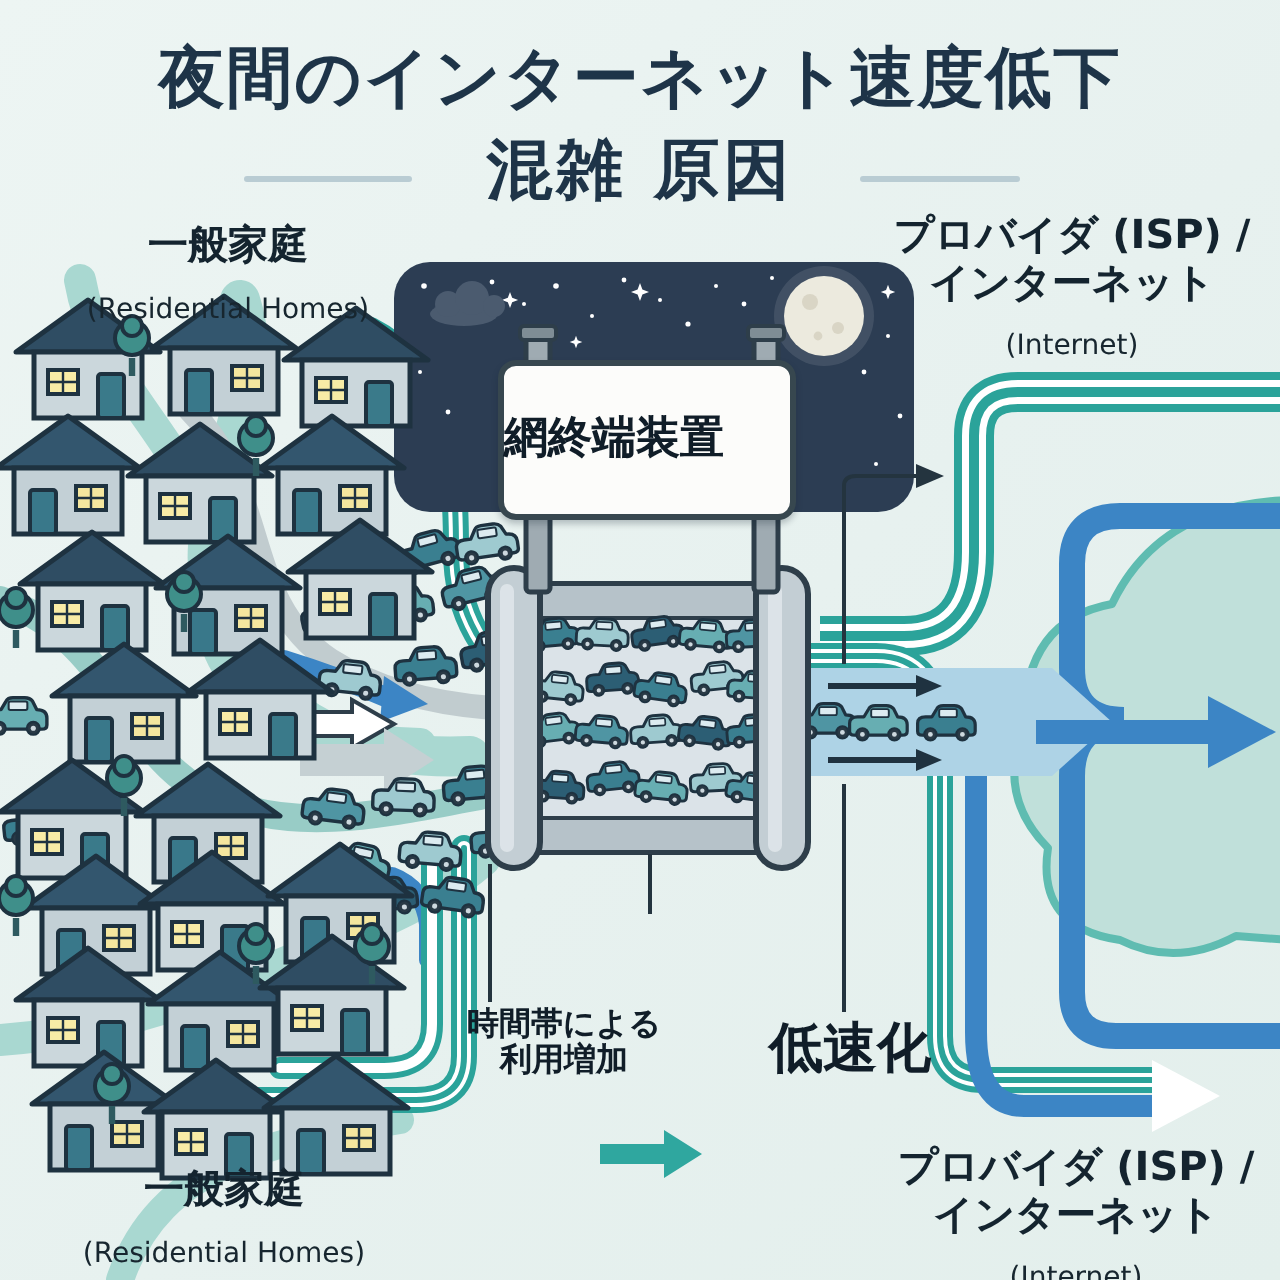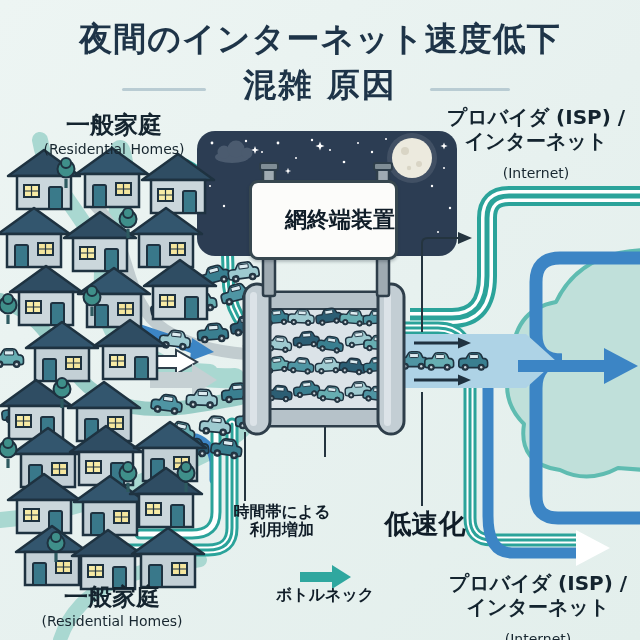--- a/index.html
+++ b/index.html
@@ -15,30 +15,30 @@
     letter-spacing:1px;line-height:1.05;
   }
   .subtitle{
     left:0;right:0;top:63px;font-size:33px;font-weight:800;color:#1e3448;letter-spacing:2px;
   }
   .rule{height:3px;background:#b9ccd3;border-radius:2px;top:88px;}
   .lbl-jp{font-weight:800;color:#14242f;}
   .lbl-en{font-weight:500;color:#17262f;}
   .homes-top{left:28px;top:109px;width:172px;}
   .homes-bottom{left:26px;top:581px;width:172px;}
-  .homes-top .lbl-jp,.homes-bottom .lbl-jp{font-size:24px;}
-  .homes-top .lbl-en,.homes-bottom .lbl-en{font-size:14px;margin-top:0;}
+  .homes-top .lbl-jp,.homes-bottom .lbl-jp{font-size:20px;}
+  .homes-top .lbl-en,.homes-bottom .lbl-en{font-size:14px;margin-top:11px;}
   .isp-top{left:443px;top:106px;width:186px;}
   .isp-bottom{left:445px;top:572px;width:186px;}
   .isp-top .l12,.isp-bottom .l12{font-size:20px;font-weight:800;color:#14242f;line-height:1.18;}
   .isp-top .l3,.isp-bottom .l3{font-size:14px;font-weight:500;color:#17262f;margin-top:12px;}
   .sign{
     left:249px;top:180px;width:149px;height:80px;background:#fcfcfa;
     border:3px solid #37474f;border-radius:9px;box-sizing:border-box;
-    display:flex;flex-direction:column;align-items:flex-end;justify-content:center;
+    display:flex;flex-direction:column;align-items:flex-start;justify-content:center;
     box-shadow:0 2px 3px rgba(20,35,48,.25);
     gap:16px;
   }
   .sign .s1{font-size:22px;font-weight:800;color:#101d28;line-height:1.05;}
   .sign .s2{font-size:8.6px;font-weight:600;color:#18262f;line-height:1.2;}
   .sign .s3{font-size:18px;font-weight:800;color:#101d28;line-height:1.15;margin-top:1px;}
   .ann{color:#101d28;font-weight:800;}
   .data-traffic{left:243px;top:460px;width:174px;font-size:15.5px;}
   .usage{left:212px;top:503px;width:140px;font-size:16px;line-height:1.15;}
   .slowdown{left:372px;top:506px;width:106px;font-size:27px;font-weight:900;}
@@ -323,21 +323,20 @@
   </div>
 
 
   <div class="abs ann ctr usage">
     <div>時間帯による</div>
     <div>利用増加</div>
   </div>
 
   <div class="abs ann ctr slowdown">低速化</div>
 
-  <div class="abs ann ctr legend-lbl">ボトルネック</div>
 
   <div class="abs homes-bottom ctr">
     <div class="lbl-jp">一般家庭</div>
     <div class="lbl-en">(Residential Homes)</div>
   </div>
 
   <div class="abs isp-bottom ctr">
     <div class="l12">プロバイダ (ISP) /</div>
     <div class="l12">インターネット</div>
     <div class="l3">(Internet)</div>

